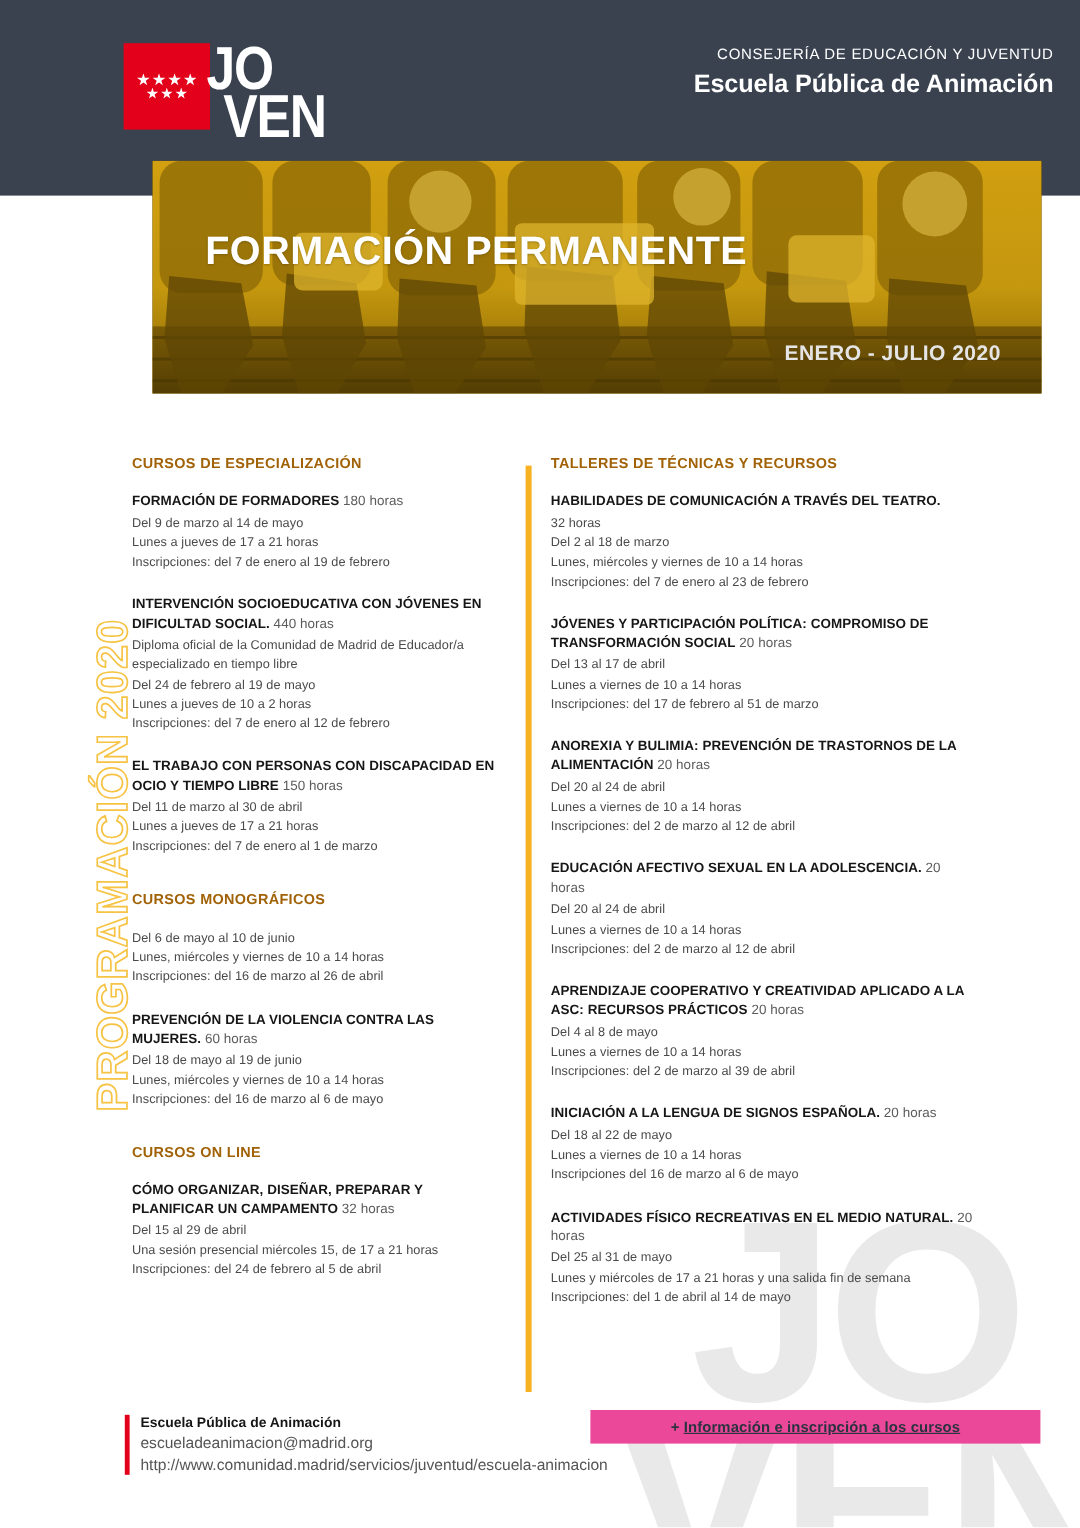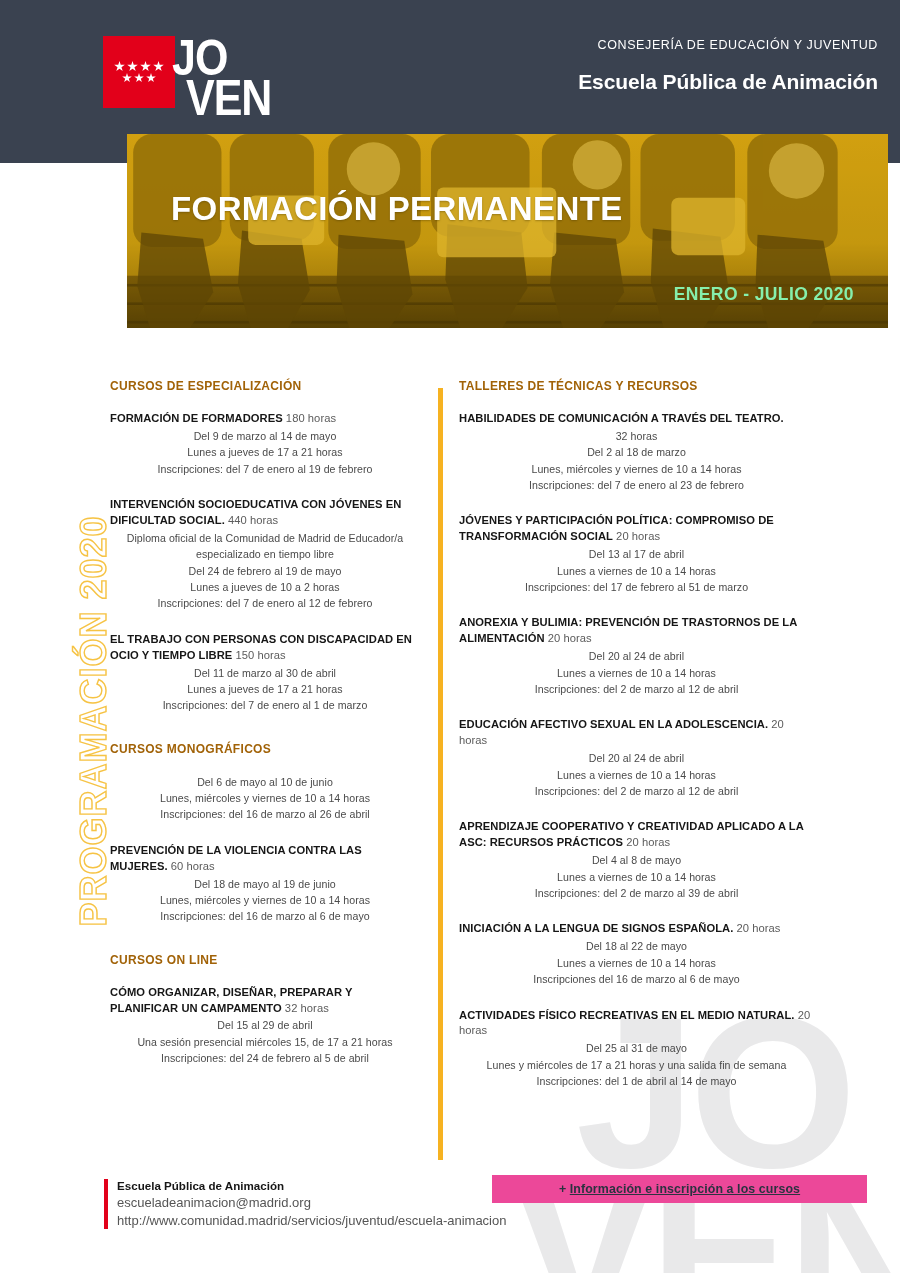--- a/index.html
+++ b/index.html
@@ -51,43 +51,42 @@
     transform-origin:top left;
     padding-top:2px;
   }
   .joven-word .ln1{display:block;}
   .joven-word .ln2{display:block;margin-left:14px;}
 
   .header-right{
     position:absolute;right:22px;top:38px;text-align:right;color:#fff;
   }
   .consejeria{
-    font-size:12.5px;letter-spacing:0.6px;font-weight:400;margin:0 0 18px 0;white-space:nowrap;
+    font-size:12.5px;letter-spacing:0.6px;font-weight:400;margin:0 0 7px 0;white-space:nowrap;
   }
   .escuela-title{
     font-size:21px;font-weight:bold;letter-spacing:-0.1px;margin:0;white-space:nowrap;
   }
 
   
   .hero{
     position:absolute;left:127px;top:134px;width:741px;height:194px;
     z-index:3;overflow:hidden;
     background:#7a5c05;
-    padding-left:20px;
   }
   .hero-photo{position:absolute;inset:0;}
   .hero-title{
     position:absolute;left:44px;top:56px;
     color:#ffffff;font-weight:bold;font-size:33px;letter-spacing:0.4px;
     text-shadow:0 1px 2px rgba(60,45,0,.35);
     margin:0;
   }
   .hero-dates{
     position:absolute;right:34px;bottom:23px;
-    color:#86efac;font-weight:bold;font-size:17.5px;letter-spacing:0.4px;
+    color:#e5e5e5;font-weight:bold;font-size:17.5px;letter-spacing:0.4px;
     margin:0;
   }
 
   
   .side-vertical{
     position:absolute;left:-186px;top:700px;
     width:560px;
     transform:rotate(-90deg);
     transform-origin:center center;
     font-size:36px;font-weight:bold;letter-spacing:1px;
@@ -128,21 +127,21 @@
   }
   .sec-title.spaced{margin-top:29px;}
 
   .course{margin:0 0 20px 0;}
   .course-name{
     font-size:11.2px;font-weight:bold;color:#161616;line-height:1.42;margin:0 0 1px 0;
     letter-spacing:0.05px;
   }
   .course-name .hrs{font-weight:400;color:#5b5b5b;}
   .course-line{
-    font-size:10.6px;color:#4a4a4a;line-height:1.55;margin:0;letter-spacing:0.05px;text-align:center;
+    font-size:10.6px;color:#4a4a4a;line-height:1.55;margin:0;letter-spacing:0.05px;
   }
 
   
   .footer{
     position:absolute;left:0;bottom:0;width:900px;height:110px;z-index:5;
   }
   .footer-info{
     position:absolute;left:104px;top:16px;padding-left:9px;
     border-left:4px solid #e2001a;
   }

